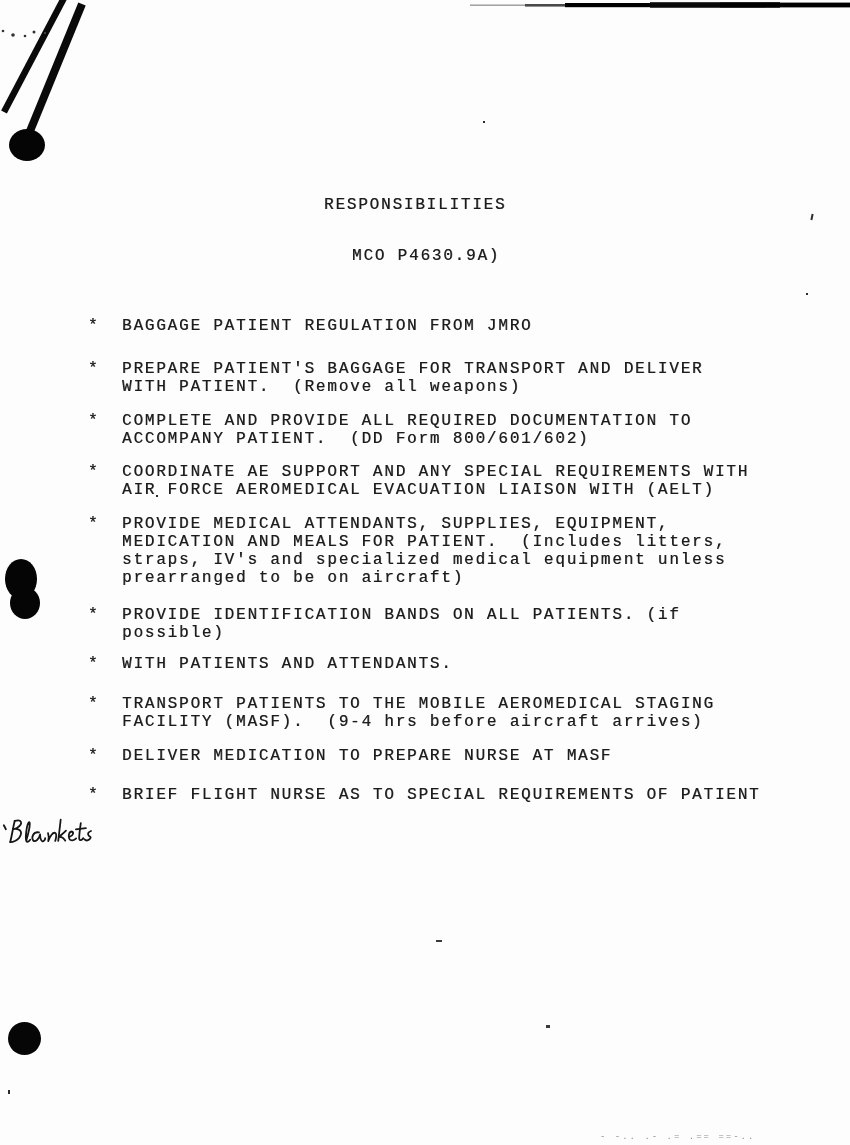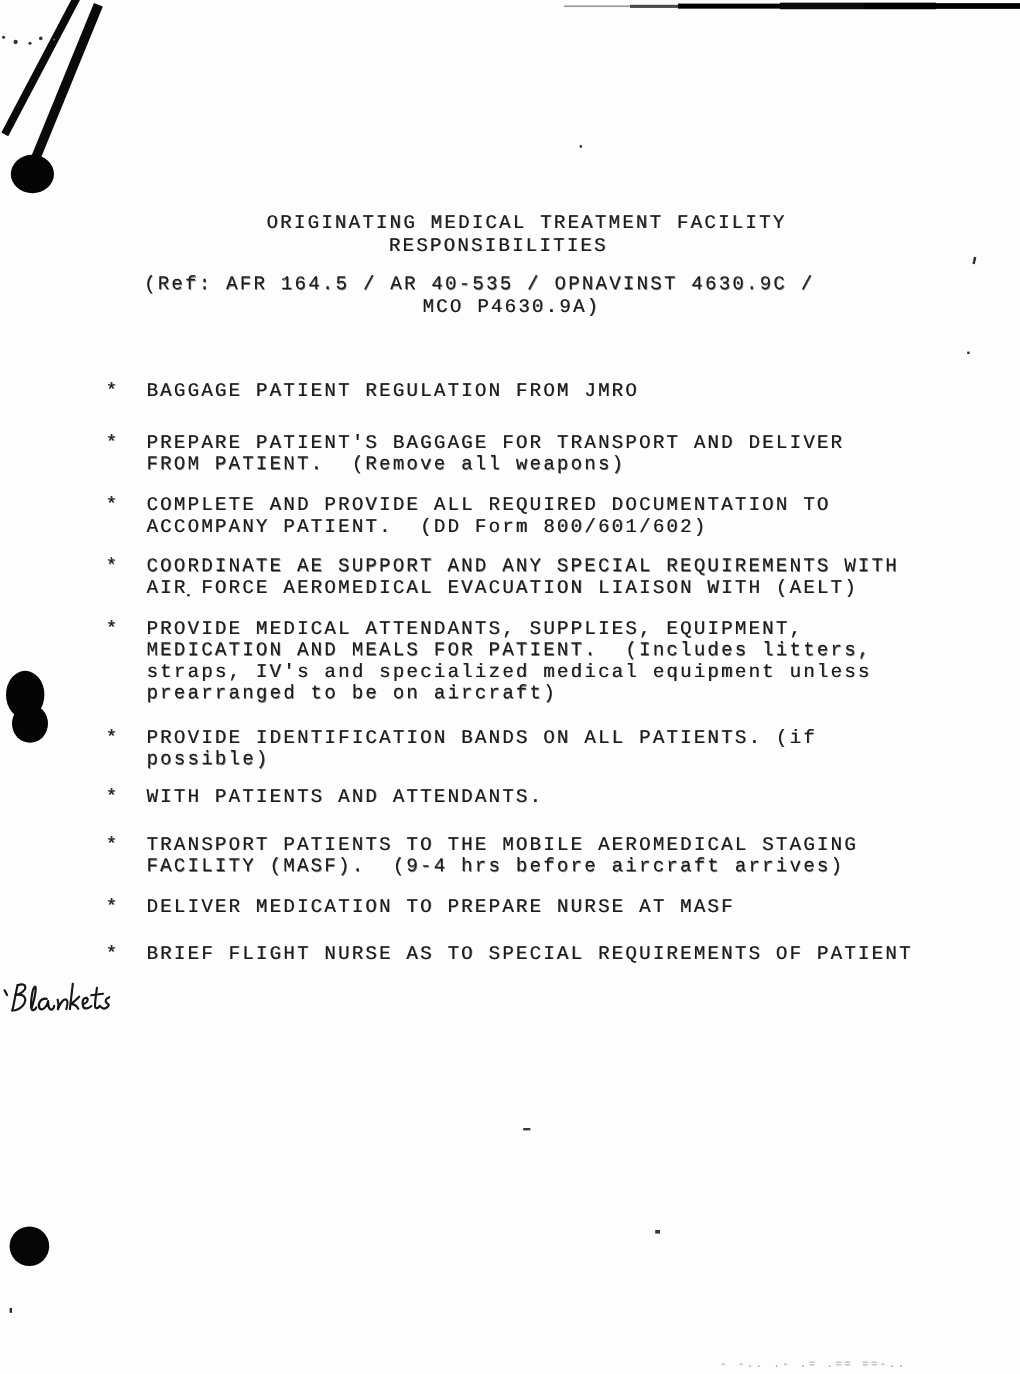--- a/index.html
+++ b/index.html
@@ -71,33 +71,31 @@
     <rect x="95" y="3" width="200" height="4.2" fill="#000"></rect>
     <rect x="180" y="2.2" width="130" height="5.5" fill="#0a0a0a"></rect>
     <rect x="250" y="2.6" width="130" height="4.8" fill="#000"></rect>
   </svg>
 
   <svg class="art" style="left:0;top:553px;" width="55" height="75" viewBox="0 0 55 75">
     <ellipse cx="21" cy="26" rx="16" ry="20" fill="#050505"></ellipse>
     <ellipse cx="25" cy="50" rx="15" ry="16" fill="#050505"></ellipse>
   </svg>
 
-  <div class="abs typ title-1">ORIGINATING MEDICAL TREATMENT FACILITY</div>
   <div class="abs typ title-2">RESPONSIBILITIES</div>
-  <div class="abs typ ref-1">(Ref: AFR 164.5 / AR 40-535 / OPNAVINST 4630.9C /</div>
   <div class="abs typ ref-2">MCO P4630.9A)</div>
 
   <div class="item typ i0">
     <span class="ast">*</span>
     <span class="itxt">BAGGAGE PATIENT REGULATION FROM JMRO</span>
   </div>
   <div class="item typ i1">
     <span class="ast">*</span>
     <span class="itxt">PREPARE PATIENT'S BAGGAGE FOR TRANSPORT AND DELIVER
-FROM PATIENT.  (Remove all weapons)</span>
+WITH PATIENT.  (Remove all weapons)</span>
   </div>
   <div class="item typ i2">
     <span class="ast">*</span>
     <span class="itxt">COMPLETE AND PROVIDE ALL REQUIRED DOCUMENTATION TO
 ACCOMPANY PATIENT.  (DD Form 800/601/602)</span>
   </div>
   <div class="item typ i3">
     <span class="ast">*</span>
     <span class="itxt">COORDINATE AE SUPPORT AND ANY SPECIAL REQUIREMENTS WITH
 AIR FORCE AEROMEDICAL EVACUATION LIAISON WITH (AELT)</span>

